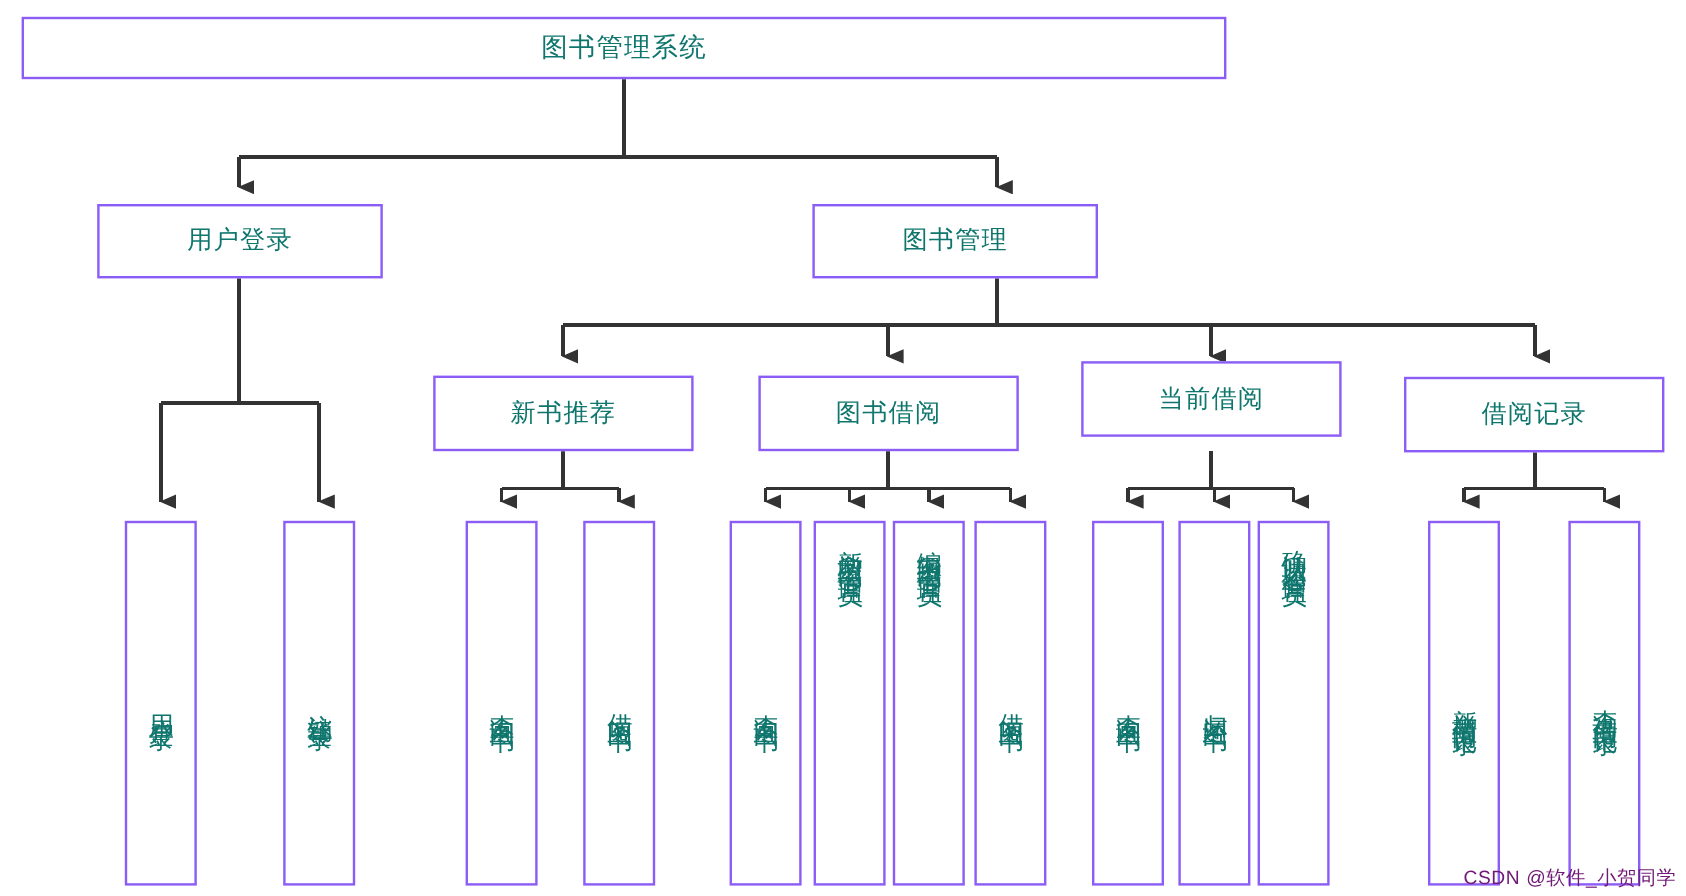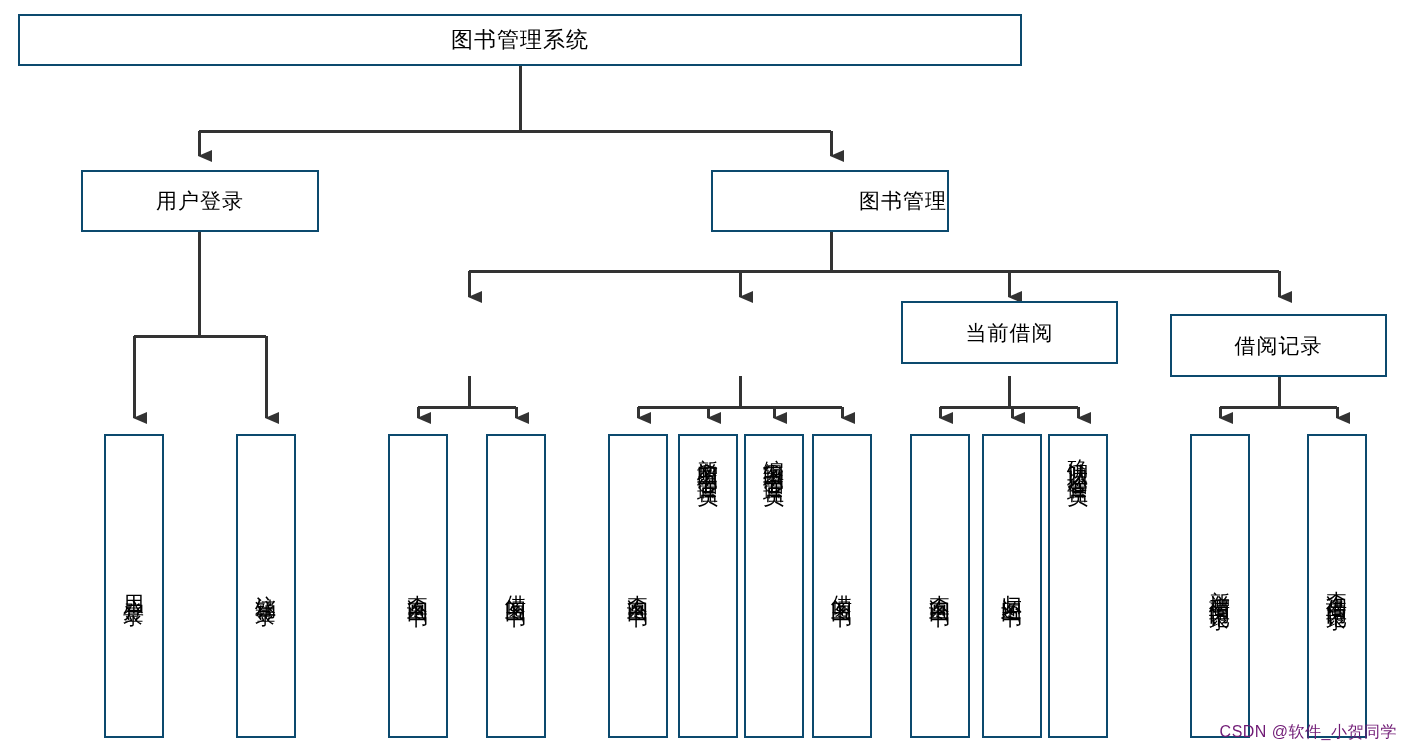--- a/index.html
+++ b/index.html
@@ -6,25 +6,25 @@
   body{
     font-family:"Liberation Sans","DejaVu Sans",sans-serif;
     width:1405px;height:747px;overflow:hidden;
   }
   #canvas{position:relative;width:1405px;height:747px;background:#fff;}
   svg#wires{position:absolute;left:0;top:0;width:1405px;height:747px;}
   .node{
     position:absolute;
     box-sizing:border-box;
     background:#ffffff;
-    border:2px solid #0c4a6e;
+    border:2px solid #8b5cf6;
     display:flex;
     align-items:center;
     justify-content:center;
-    color:#000000;
+    color:#0f766e;
   }
   .node .lbl{
     font-size:21px;
     line-height:1.22;
     letter-spacing:1px;
     white-space:pre;
     text-align:center;
   }
   
   .node.vert{
@@ -108,24 +108,30 @@
     </g>
   </svg>
 
   <div class="node root" id="node-root" style="left: 18px; top: 14px; width: 1004px; height: 52px;">
     <span class="lbl">图书管理系统</span>
   </div>
 
   <div class="node" id="l2-0" style="left: 81px; top: 170px; width: 238px; height: 62px;">
     <span class="lbl">用户登录</span>
   </div>
-  <div class="node" id="l2-1" style="left: 711px; top: 170px; width: 238px; height: 62px; justify-content: flex-end;">
+  <div class="node" id="l2-1" style="left: 677px; top: 170px; width: 238px; height: 62px;">
     <span class="lbl">图书管理</span>
   </div>
 
+  <div class="node" id="l3-0" style="left: 361px; top: 313px; width: 217px; height: 63px;">
+    <span class="lbl">新书推荐</span>
+  </div>
+  <div class="node" id="l3-1" style="left: 632px; top: 313px; width: 217px; height: 63px;">
+    <span class="lbl">图书借阅</span>
+  </div>
   <div class="node" id="l3-2" style="left: 901px; top: 301px; width: 217px; height: 63px;">
     <span class="lbl">当前借阅</span>
   </div>
   <div class="node" id="l3-3" style="left: 1170px; top: 314px; width: 217px; height: 63px;">
     <span class="lbl">借阅记录</span>
   </div>
 
   <div class="node vert midalign" id="leaf-0" style="left: 104px; top: 434px; width: 60px; height: 304px;">
     <span class="lbl">用户登录</span>
   </div>

